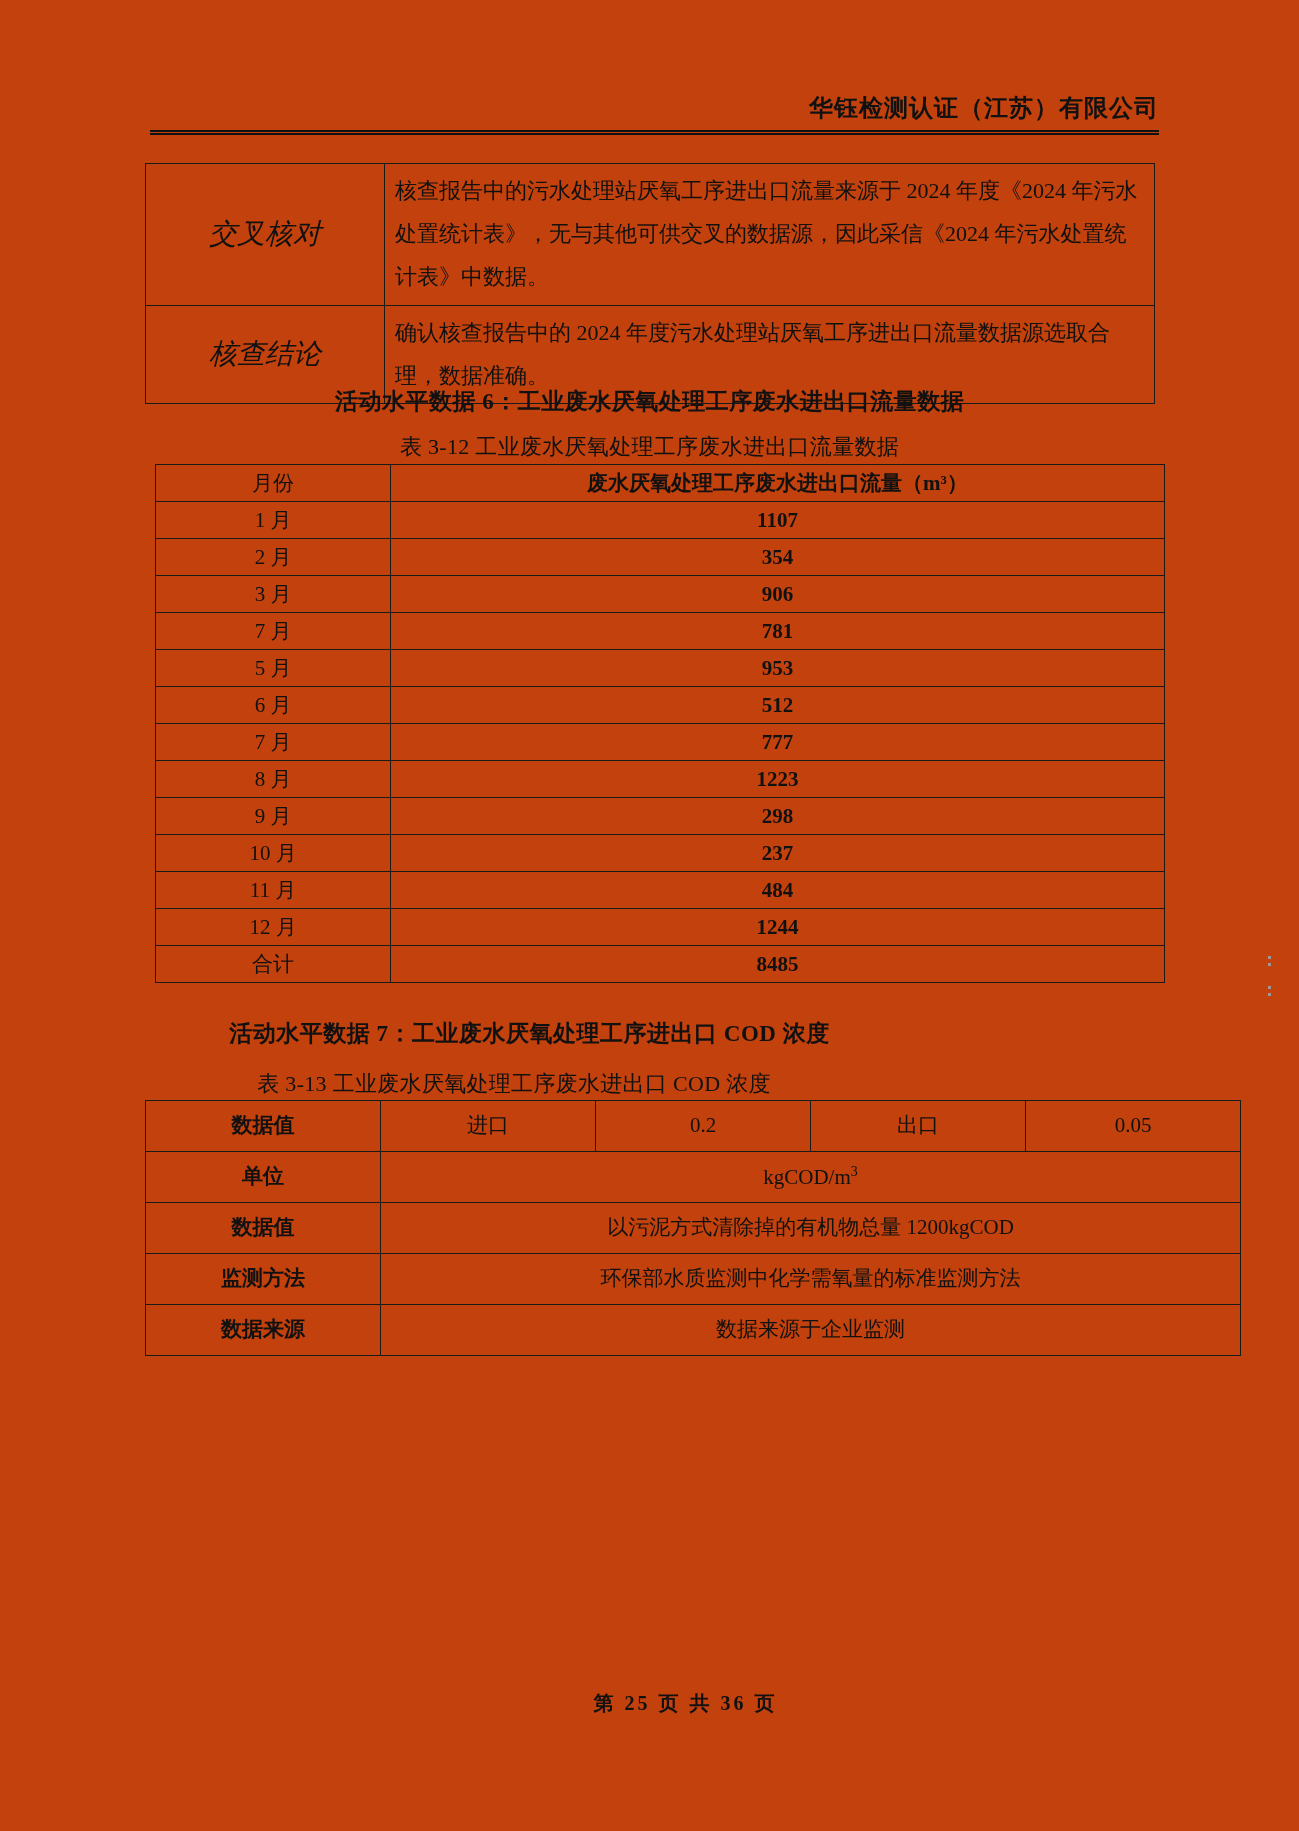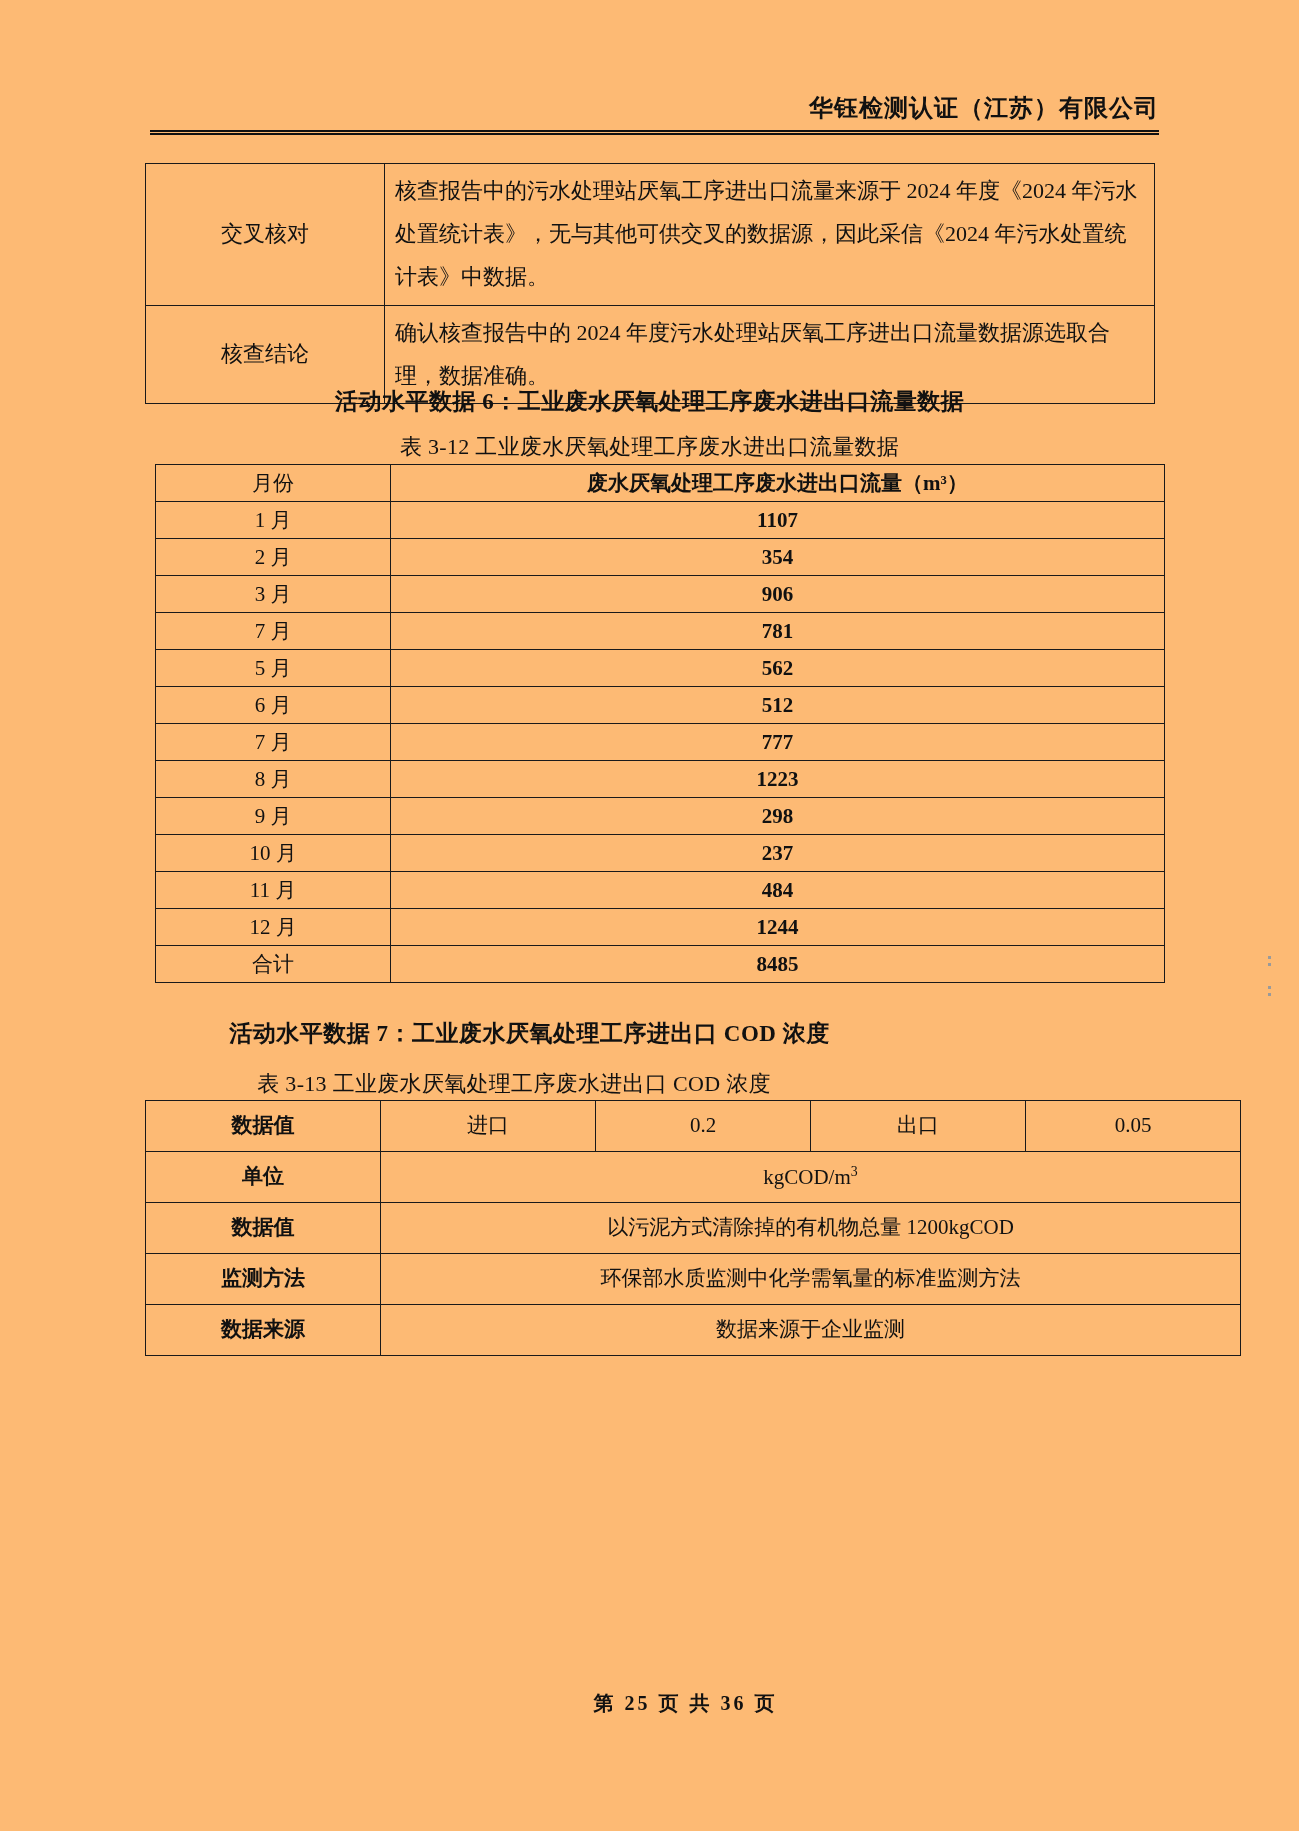--- a/index.html
+++ b/index.html
@@ -14,21 +14,21 @@
     color: #111;
     position: relative;
     overflow: hidden;
   }
   .page {
     position: relative;
     width: 1299px;
     height: 1831px;
     box-sizing: border-box;
     padding: 0;
-    background: #fdba74;
+    background: #c2410c;
   }
 
   
   .doc-header {
     position: absolute;
     top: 92px;
     left: 150px;
     right: 140px;
     text-align: right;
     font-size: 24px;
@@ -66,21 +66,22 @@
   
   .wrap-verify {
     position: absolute;
     top: 163px;
     left: 145px;
     width: 1010px;
   }
   .verify-label {
     width: 218px;
     text-align: center;
-    font-size: 22px;
+    font-size: 28px;
+    font-style: italic;
   }
   .verify-body {
     font-size: 22px;
     line-height: 2.1;
     padding-left: 14px;
     padding-right: 6px;
   }
 
   
   .section-heading {
@@ -228,21 +229,21 @@
         <tr>
           <td class="flow-month">3 月</td>
           <td class="flow-value">906</td>
         </tr>
         <tr>
           <td class="flow-month">7 月</td>
           <td class="flow-value">781</td>
         </tr>
         <tr>
           <td class="flow-month">5 月</td>
-          <td class="flow-value">562</td>
+          <td class="flow-value">953</td>
         </tr>
         <tr>
           <td class="flow-month">6 月</td>
           <td class="flow-value">512</td>
         </tr>
         <tr>
           <td class="flow-month">7 月</td>
           <td class="flow-value">777</td>
         </tr>
         <tr>

